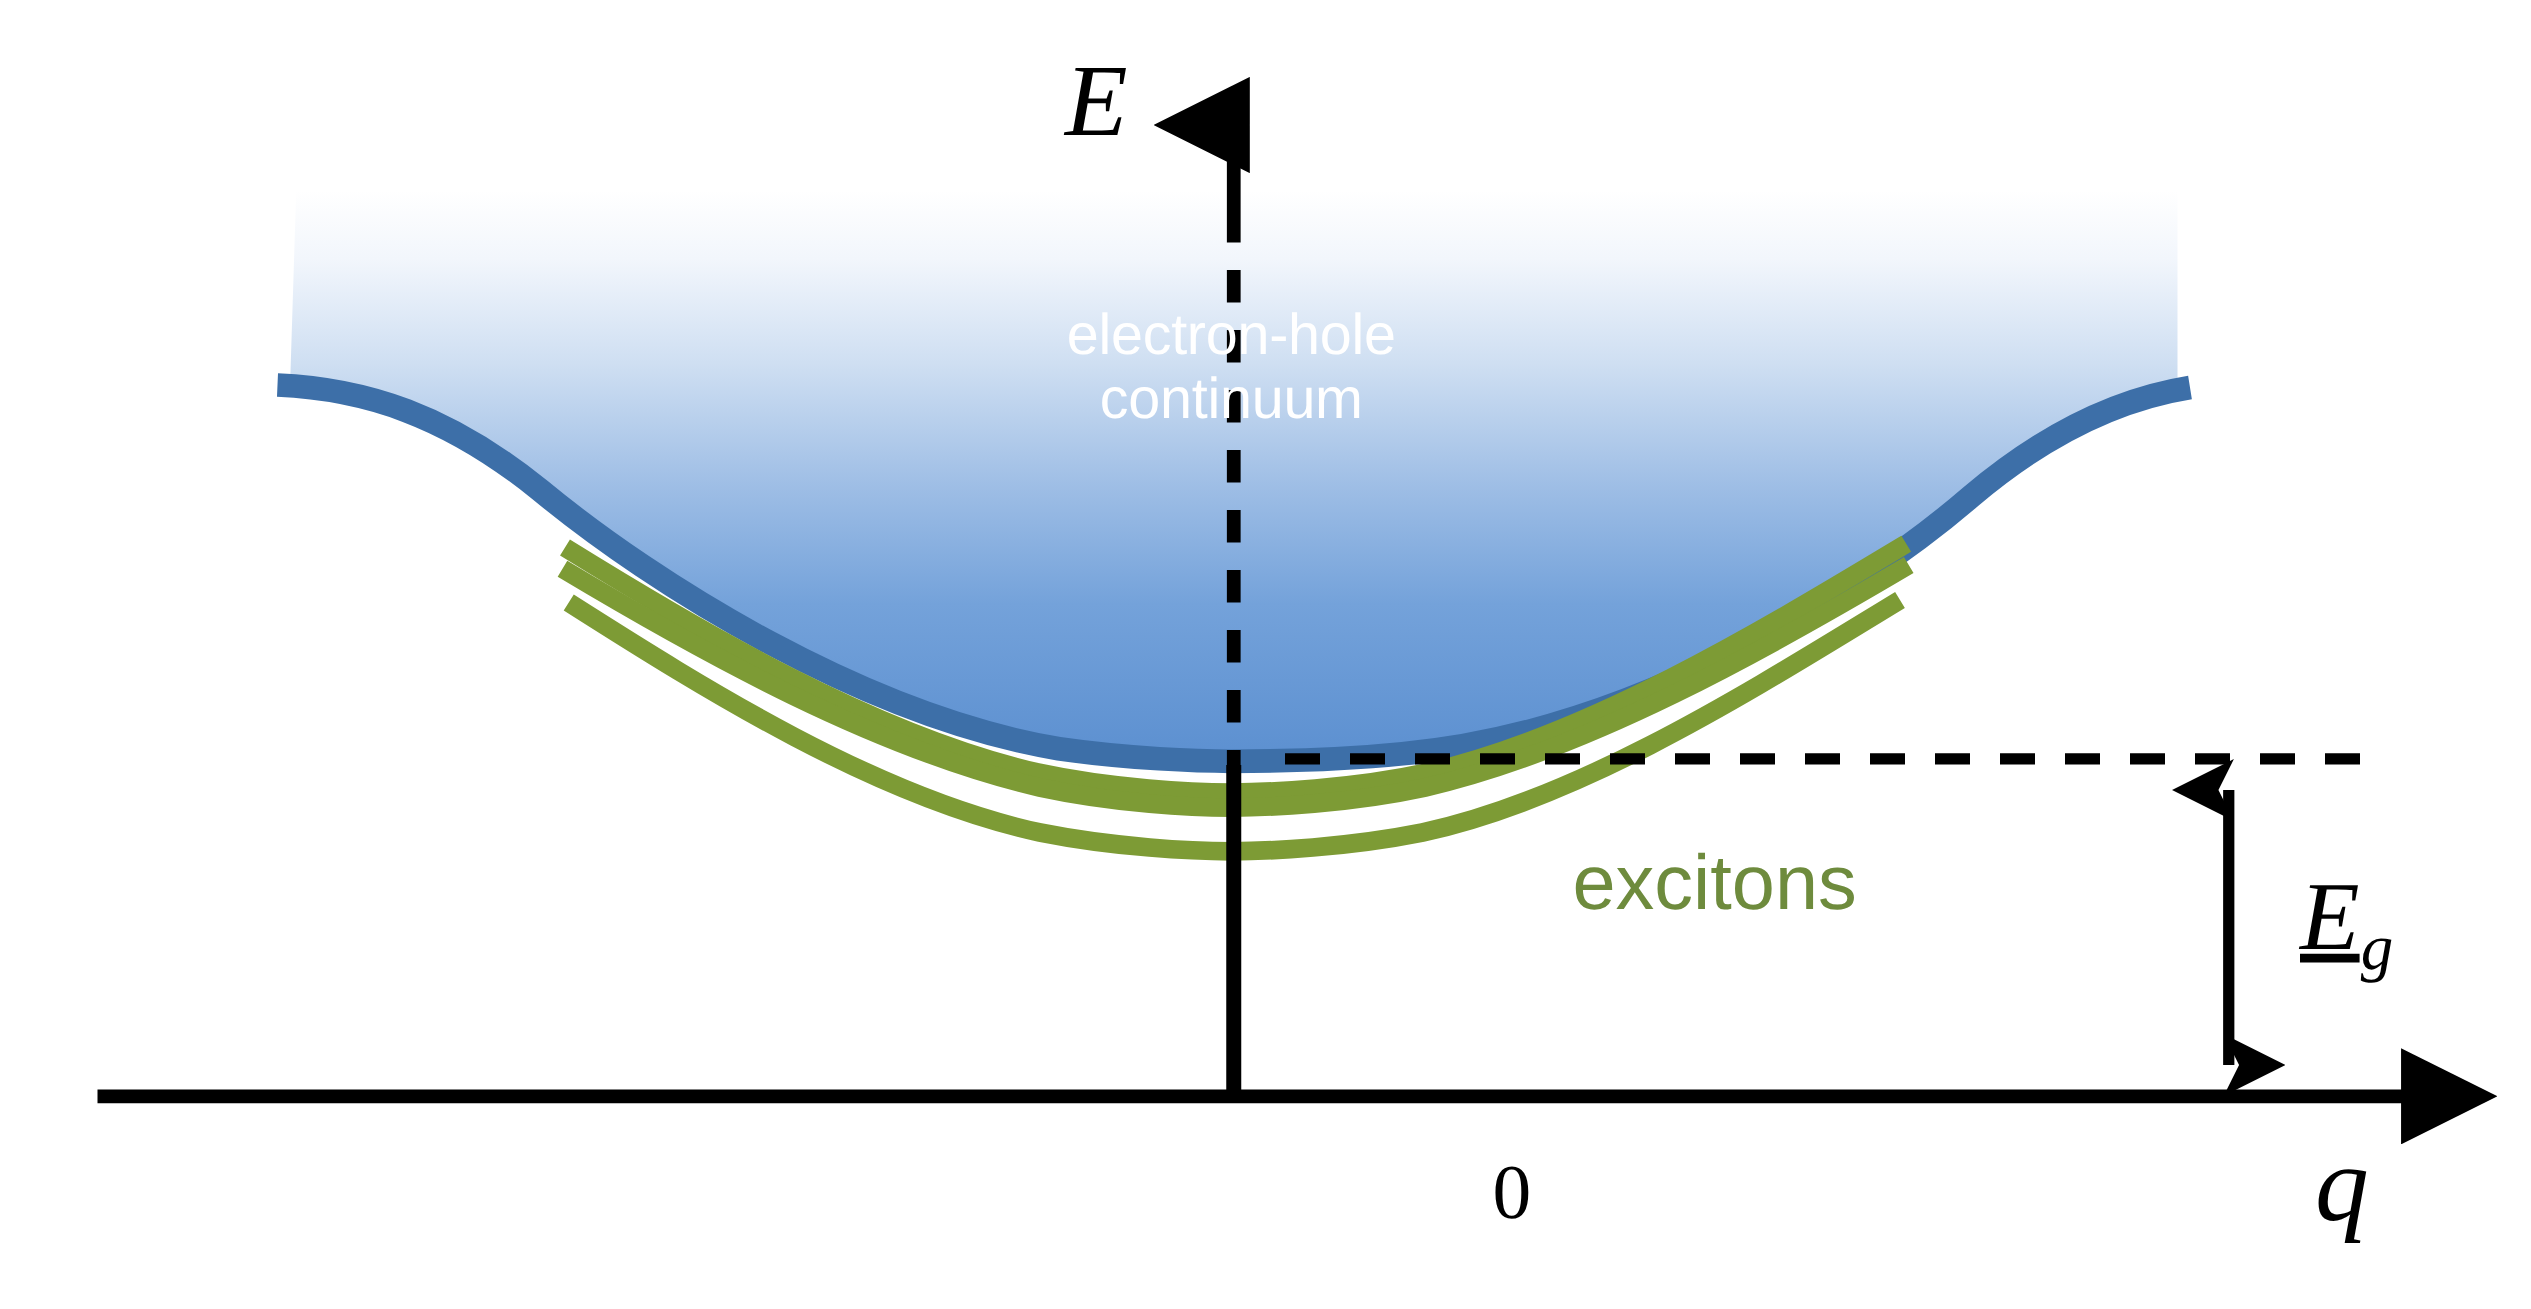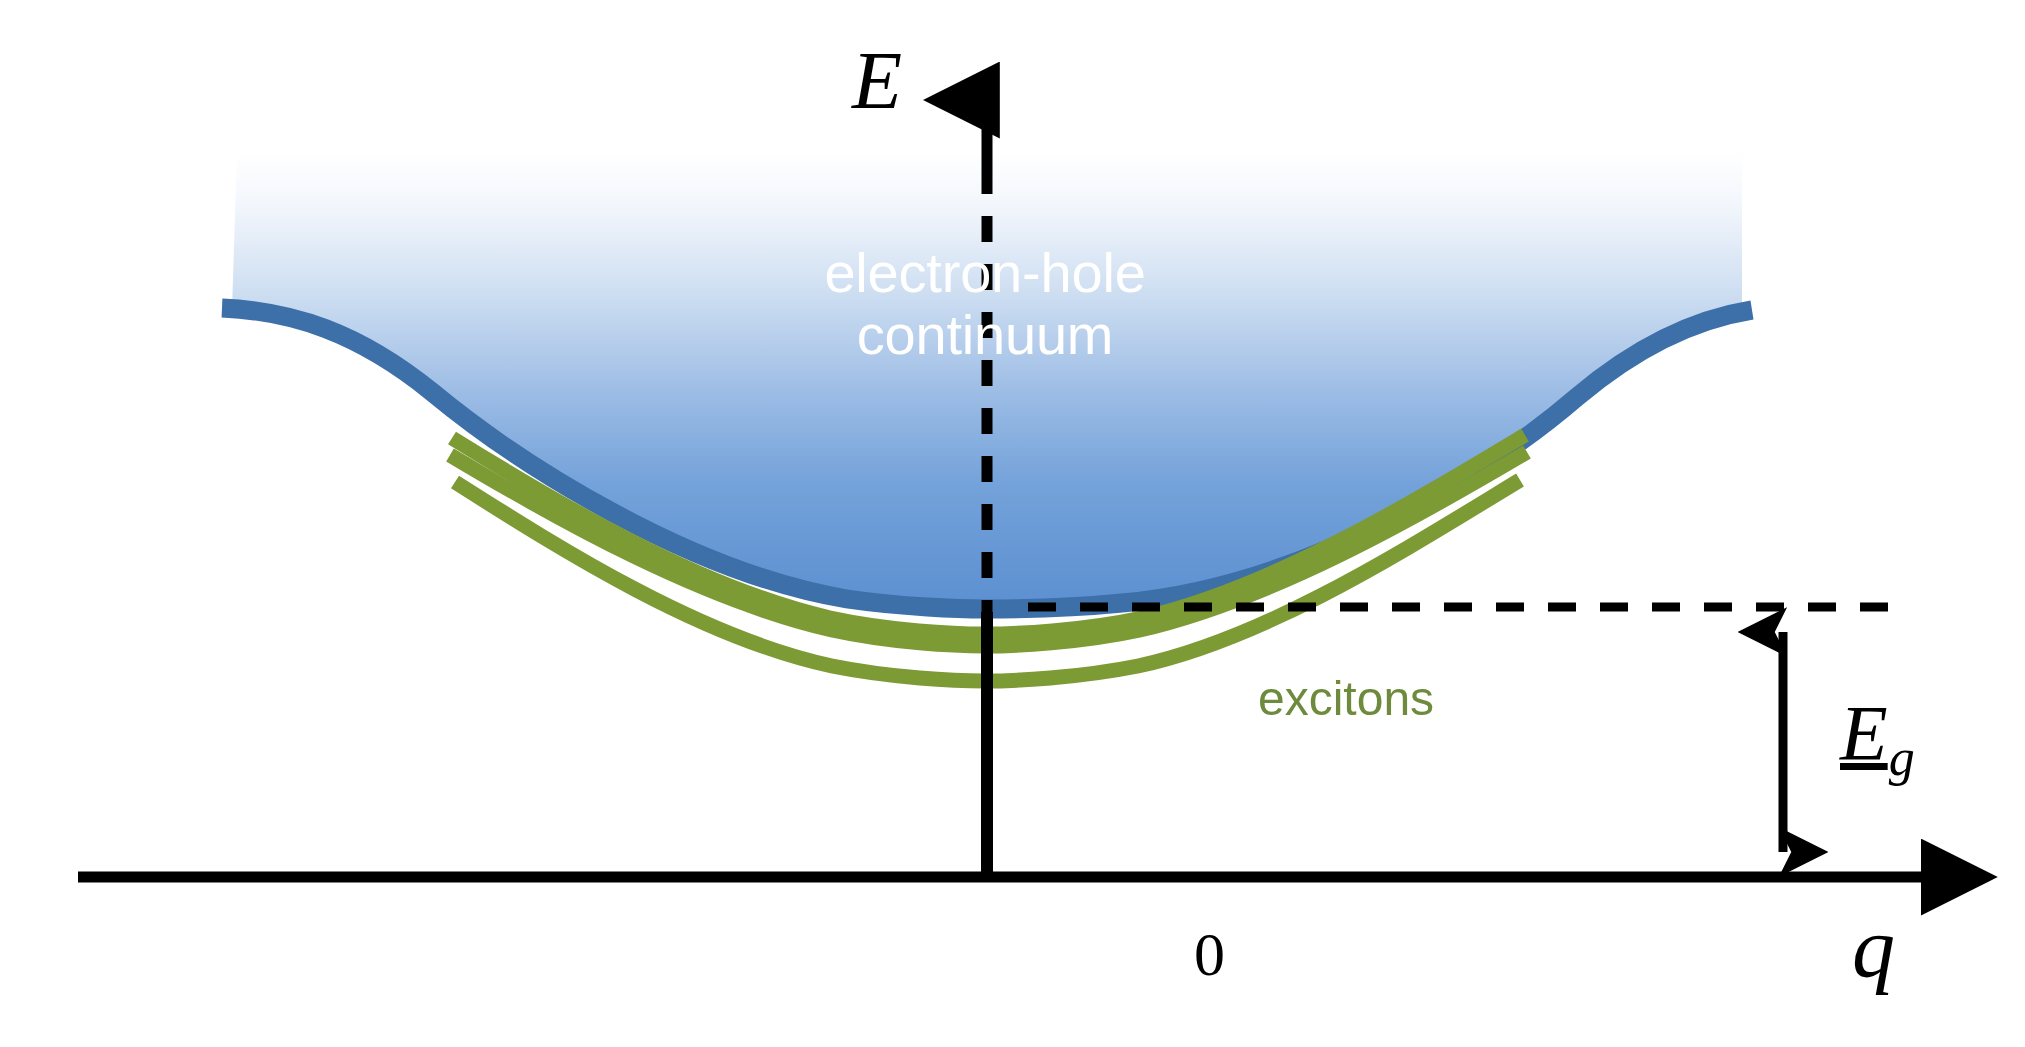--- a/index.html
+++ b/index.html
@@ -66,29 +66,29 @@
     font-size: 52px;
     vertical-align: -0.30em;
     margin-left: 1px;
   }
   #continuum-label {
     left: 985px;
     top: 242px;
     transform: translateX(-50%);
     text-align: center;
     color: #ffffff;
-    font-size: 56px;
+    font-size: 46px;
     letter-spacing: -0.2px;
   }
   #continuum-label .line2 { display: block; }
   #excitons-label {
     left: 1258px;
     top: 673px;
     color: #6E8B3D;
-    font-size: 48px;
+    font-size: 62px;
   }
 </style>
 </head>
 <body>
 
 <div id="figure">
 
   <svg class="layer" viewBox="0 0 2025 1047" preserveAspectRatio="none">
     <defs>
       <linearGradient id="blueFade" x1="0" y1="0" x2="0" y2="1" gradientUnits="objectBoundingBox">

